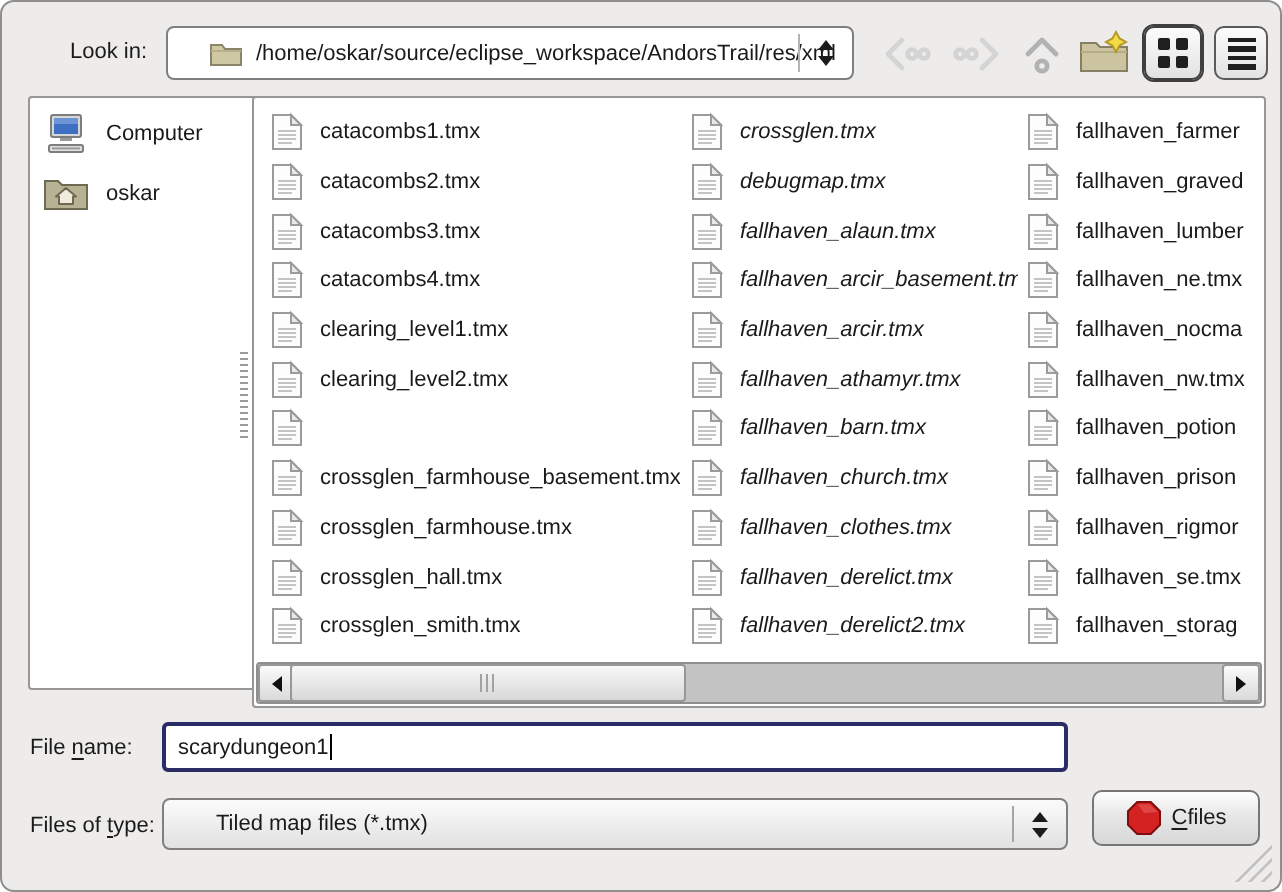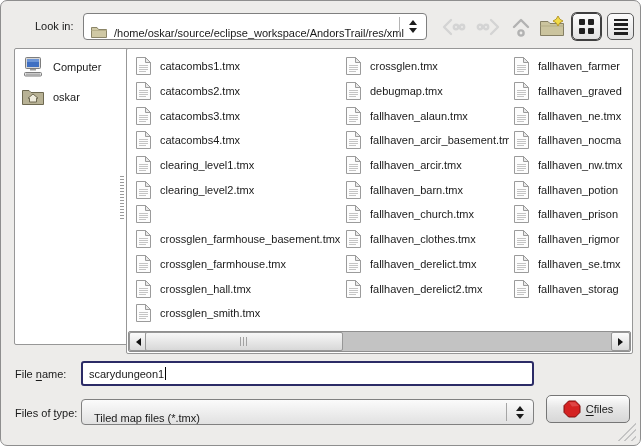--- a/index.html
+++ b/index.html
@@ -7,21 +7,21 @@
          font-size:11px;color:#1a1a1a;overflow:hidden;}
   .abs{position:absolute;box-sizing:border-box;}
 
   
   .dialog{left:0;top:0;width:641px;height:446px;background:#edecea;
           border:1px solid #8e8e8e;border-radius:7px;}
 
   
   .lookin-label{left:14px;top:19px;margin-left:20px;}
   .combo{background:#ffffff;border:1px solid #7f7f7f;border-radius:4px;
-         display:flex;align-items:flex-end;padding-left:6px;}
+         display:flex;align-items:center;padding-left:20px;}
   .combo-top{left:82px;top:12px;width:344px;height:27px;}
   .combo-text{margin-left:6px;white-space:nowrap;overflow:hidden;}
   .spin{position:absolute;right:0;top:3px;bottom:3px;width:26px;border-left:1px solid #b4b4b4;
         display:flex;flex-direction:column;align-items:center;justify-content:center;gap:3px;}
   .tri-up{width:0;height:0;border-left:4px solid transparent;border-right:4px solid transparent;
           border-bottom:5px solid #1c1c1c;}
   .tri-dn{width:0;height:0;border-left:4px solid transparent;border-right:4px solid transparent;
           border-top:5px solid #1c1c1c;}
   .navbtn{top:12px;height:27px;display:flex;align-items:center;justify-content:center;}
   .viewbtn{top:12px;height:27px;background:linear-gradient(#fcfcfc,#e2e2e2);
@@ -350,21 +350,21 @@
                   <line x1="4" y1="9.5" x2="13" y2="9.5"></line>
                   <line x1="4" y1="11.5" x2="13" y2="11.5"></line>
                   <line x1="4" y1="13.5" x2="13" y2="13.5"></line>
                   <line x1="4" y1="15.5" x2="11" y2="15.5"></line>
                 </g>
               </svg>
             </span>
             <span class="flabel">crossglen_smith.tmx</span>
           </div>
         </div>
-      <div class="fcol" style="left:218px;width:164px;">
+      <div class="fcol" style="left:218px;width:164px;font-style:italic;">
 
           <div class="frow">
             <span style="display:flex;">
               <svg width="17" height="20" viewBox="0 0 17 20">
                 <path d="M1.5 1.5 H10.5 L15.5 6.5 V18.5 H1.5 Z" fill="#fdfdfd" stroke="#9b9b9b"></path>
                 <path d="M10.5 1.5 L10.5 6.5 L15.5 6.5 Z" fill="#e9e9e9" stroke="#9b9b9b"></path>
                 <g stroke="#c4c4c4">
                   <line x1="4" y1="9.5" x2="13" y2="9.5"></line>
                   <line x1="4" y1="11.5" x2="13" y2="11.5"></line>
                   <line x1="4" y1="13.5" x2="13" y2="13.5"></line>
@@ -432,20 +432,35 @@
                   <line x1="4" y1="9.5" x2="13" y2="9.5"></line>
                   <line x1="4" y1="11.5" x2="13" y2="11.5"></line>
                   <line x1="4" y1="13.5" x2="13" y2="13.5"></line>
                   <line x1="4" y1="15.5" x2="11" y2="15.5"></line>
                 </g>
               </svg>
             </span>
             <span class="flabel">fallhaven_arcir.tmx</span>
           </div>
 
+          <div class="frow">
+            <span style="display:flex;">
+              <svg width="17" height="20" viewBox="0 0 17 20">
+                <path d="M1.5 1.5 H10.5 L15.5 6.5 V18.5 H1.5 Z" fill="#fdfdfd" stroke="#9b9b9b"></path>
+                <path d="M10.5 1.5 L10.5 6.5 L15.5 6.5 Z" fill="#e9e9e9" stroke="#9b9b9b"></path>
+                <g stroke="#c4c4c4">
+                  <line x1="4" y1="9.5" x2="13" y2="9.5"></line>
+                  <line x1="4" y1="11.5" x2="13" y2="11.5"></line>
+                  <line x1="4" y1="13.5" x2="13" y2="13.5"></line>
+                  <line x1="4" y1="15.5" x2="11" y2="15.5"></line>
+                </g>
+              </svg>
+            </span>
+            <span class="flabel">fallhaven_athamyr.tmx</span>
+          </div>
 
           <div class="frow">
             <span style="display:flex;">
               <svg width="17" height="20" viewBox="0 0 17 20">
                 <path d="M1.5 1.5 H10.5 L15.5 6.5 V18.5 H1.5 Z" fill="#fdfdfd" stroke="#9b9b9b"></path>
                 <path d="M10.5 1.5 L10.5 6.5 L15.5 6.5 Z" fill="#e9e9e9" stroke="#9b9b9b"></path>
                 <g stroke="#c4c4c4">
                   <line x1="4" y1="9.5" x2="13" y2="9.5"></line>
                   <line x1="4" y1="11.5" x2="13" y2="11.5"></line>
                   <line x1="4" y1="13.5" x2="13" y2="13.5"></line>
@@ -547,20 +562,35 @@
                   <line x1="4" y1="9.5" x2="13" y2="9.5"></line>
                   <line x1="4" y1="11.5" x2="13" y2="11.5"></line>
                   <line x1="4" y1="13.5" x2="13" y2="13.5"></line>
                   <line x1="4" y1="15.5" x2="11" y2="15.5"></line>
                 </g>
               </svg>
             </span>
             <span class="flabel">fallhaven_graved</span>
           </div>
 
+          <div class="frow">
+            <span style="display:flex;">
+              <svg width="17" height="20" viewBox="0 0 17 20">
+                <path d="M1.5 1.5 H10.5 L15.5 6.5 V18.5 H1.5 Z" fill="#fdfdfd" stroke="#9b9b9b"></path>
+                <path d="M10.5 1.5 L10.5 6.5 L15.5 6.5 Z" fill="#e9e9e9" stroke="#9b9b9b"></path>
+                <g stroke="#c4c4c4">
+                  <line x1="4" y1="9.5" x2="13" y2="9.5"></line>
+                  <line x1="4" y1="11.5" x2="13" y2="11.5"></line>
+                  <line x1="4" y1="13.5" x2="13" y2="13.5"></line>
+                  <line x1="4" y1="15.5" x2="11" y2="15.5"></line>
+                </g>
+              </svg>
+            </span>
+            <span class="flabel">fallhaven_lumber</span>
+          </div>
 
           <div class="frow">
             <span style="display:flex;">
               <svg width="17" height="20" viewBox="0 0 17 20">
                 <path d="M1.5 1.5 H10.5 L15.5 6.5 V18.5 H1.5 Z" fill="#fdfdfd" stroke="#9b9b9b"></path>
                 <path d="M10.5 1.5 L10.5 6.5 L15.5 6.5 Z" fill="#e9e9e9" stroke="#9b9b9b"></path>
                 <g stroke="#c4c4c4">
                   <line x1="4" y1="9.5" x2="13" y2="9.5"></line>
                   <line x1="4" y1="11.5" x2="13" y2="11.5"></line>
                   <line x1="4" y1="13.5" x2="13" y2="13.5"></line>

